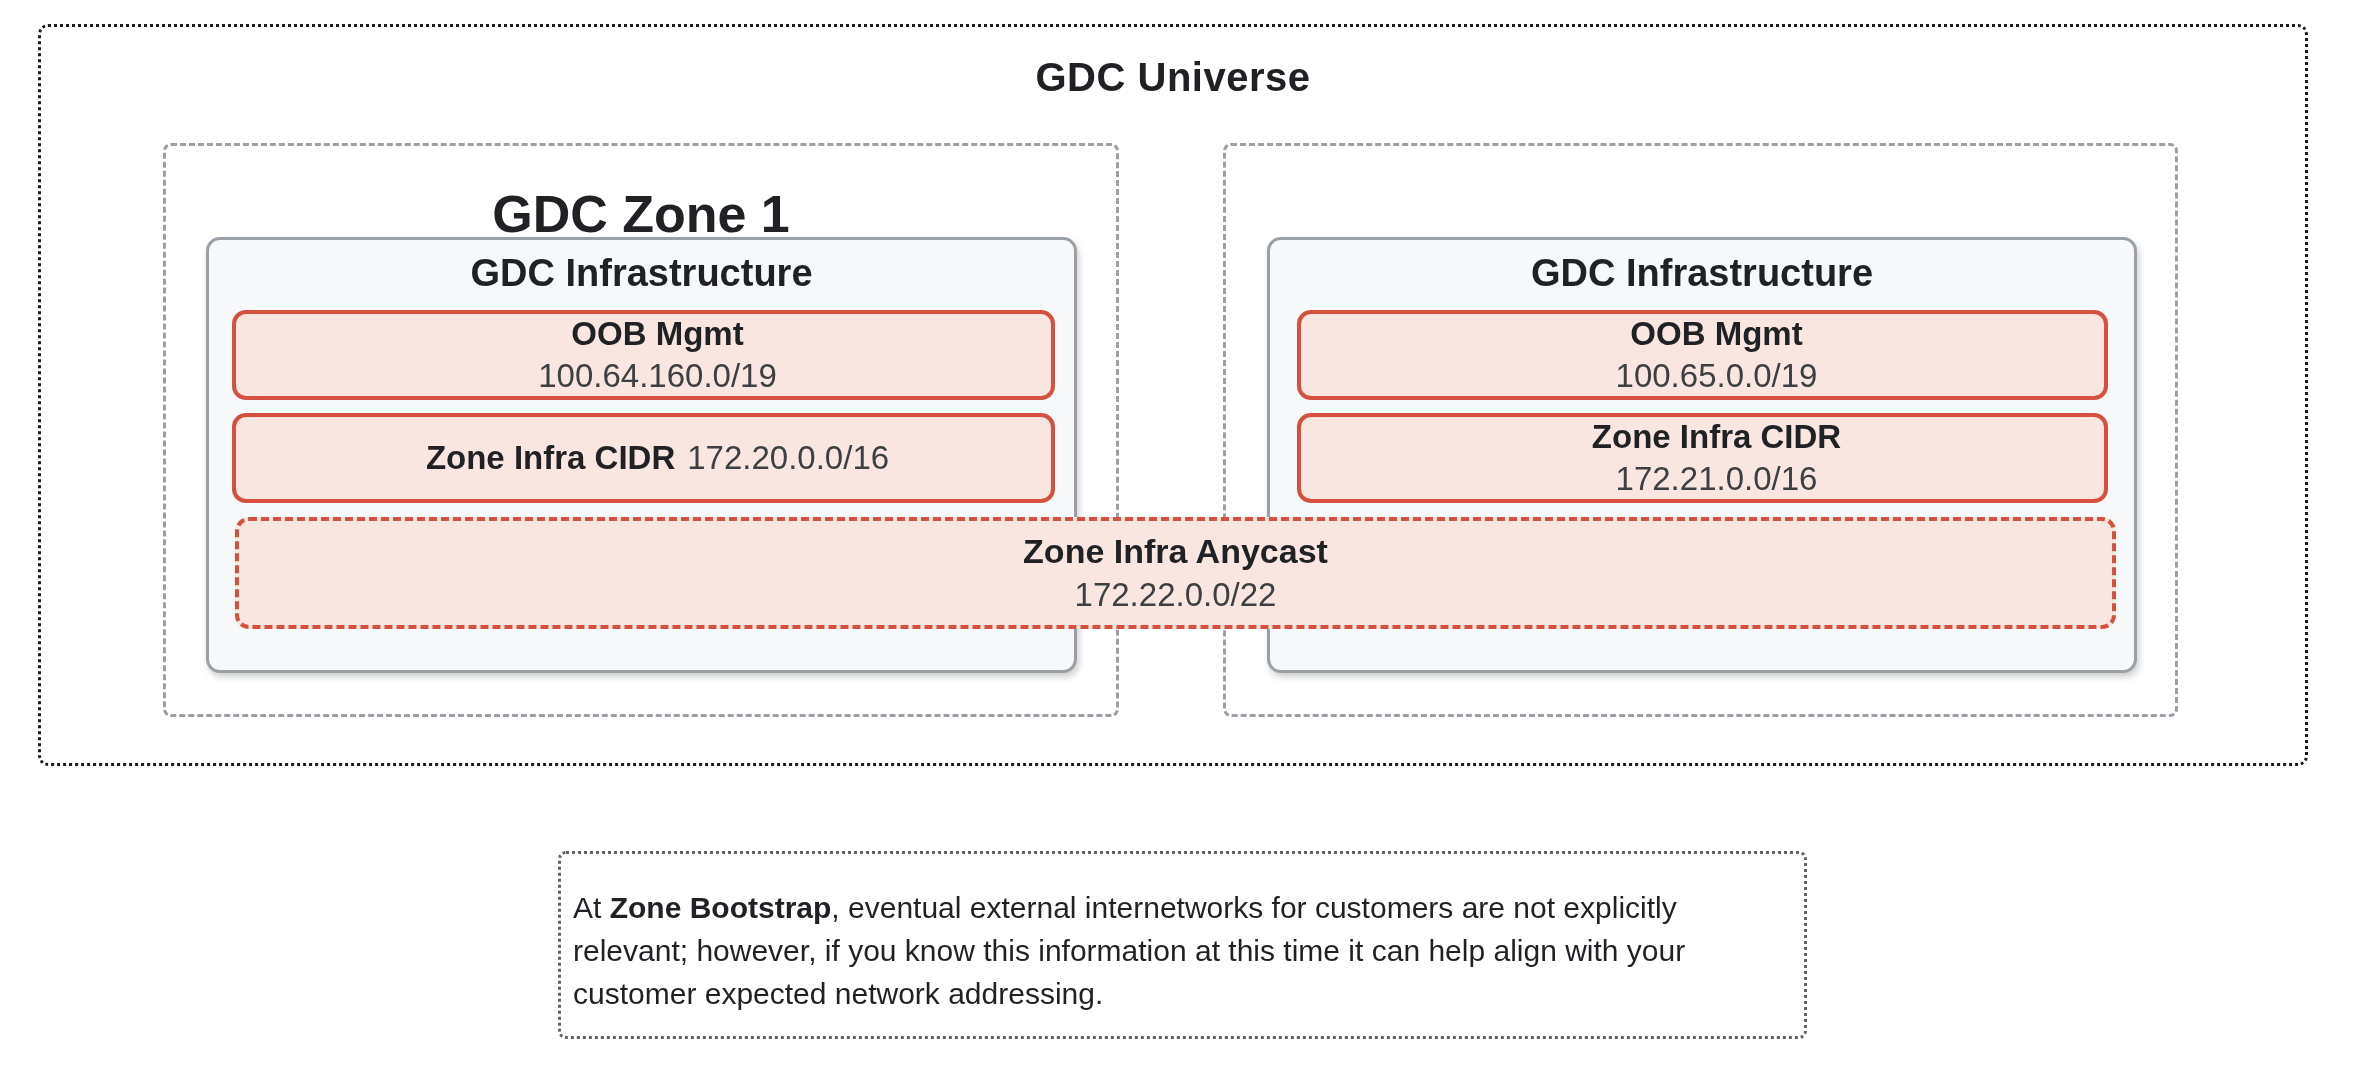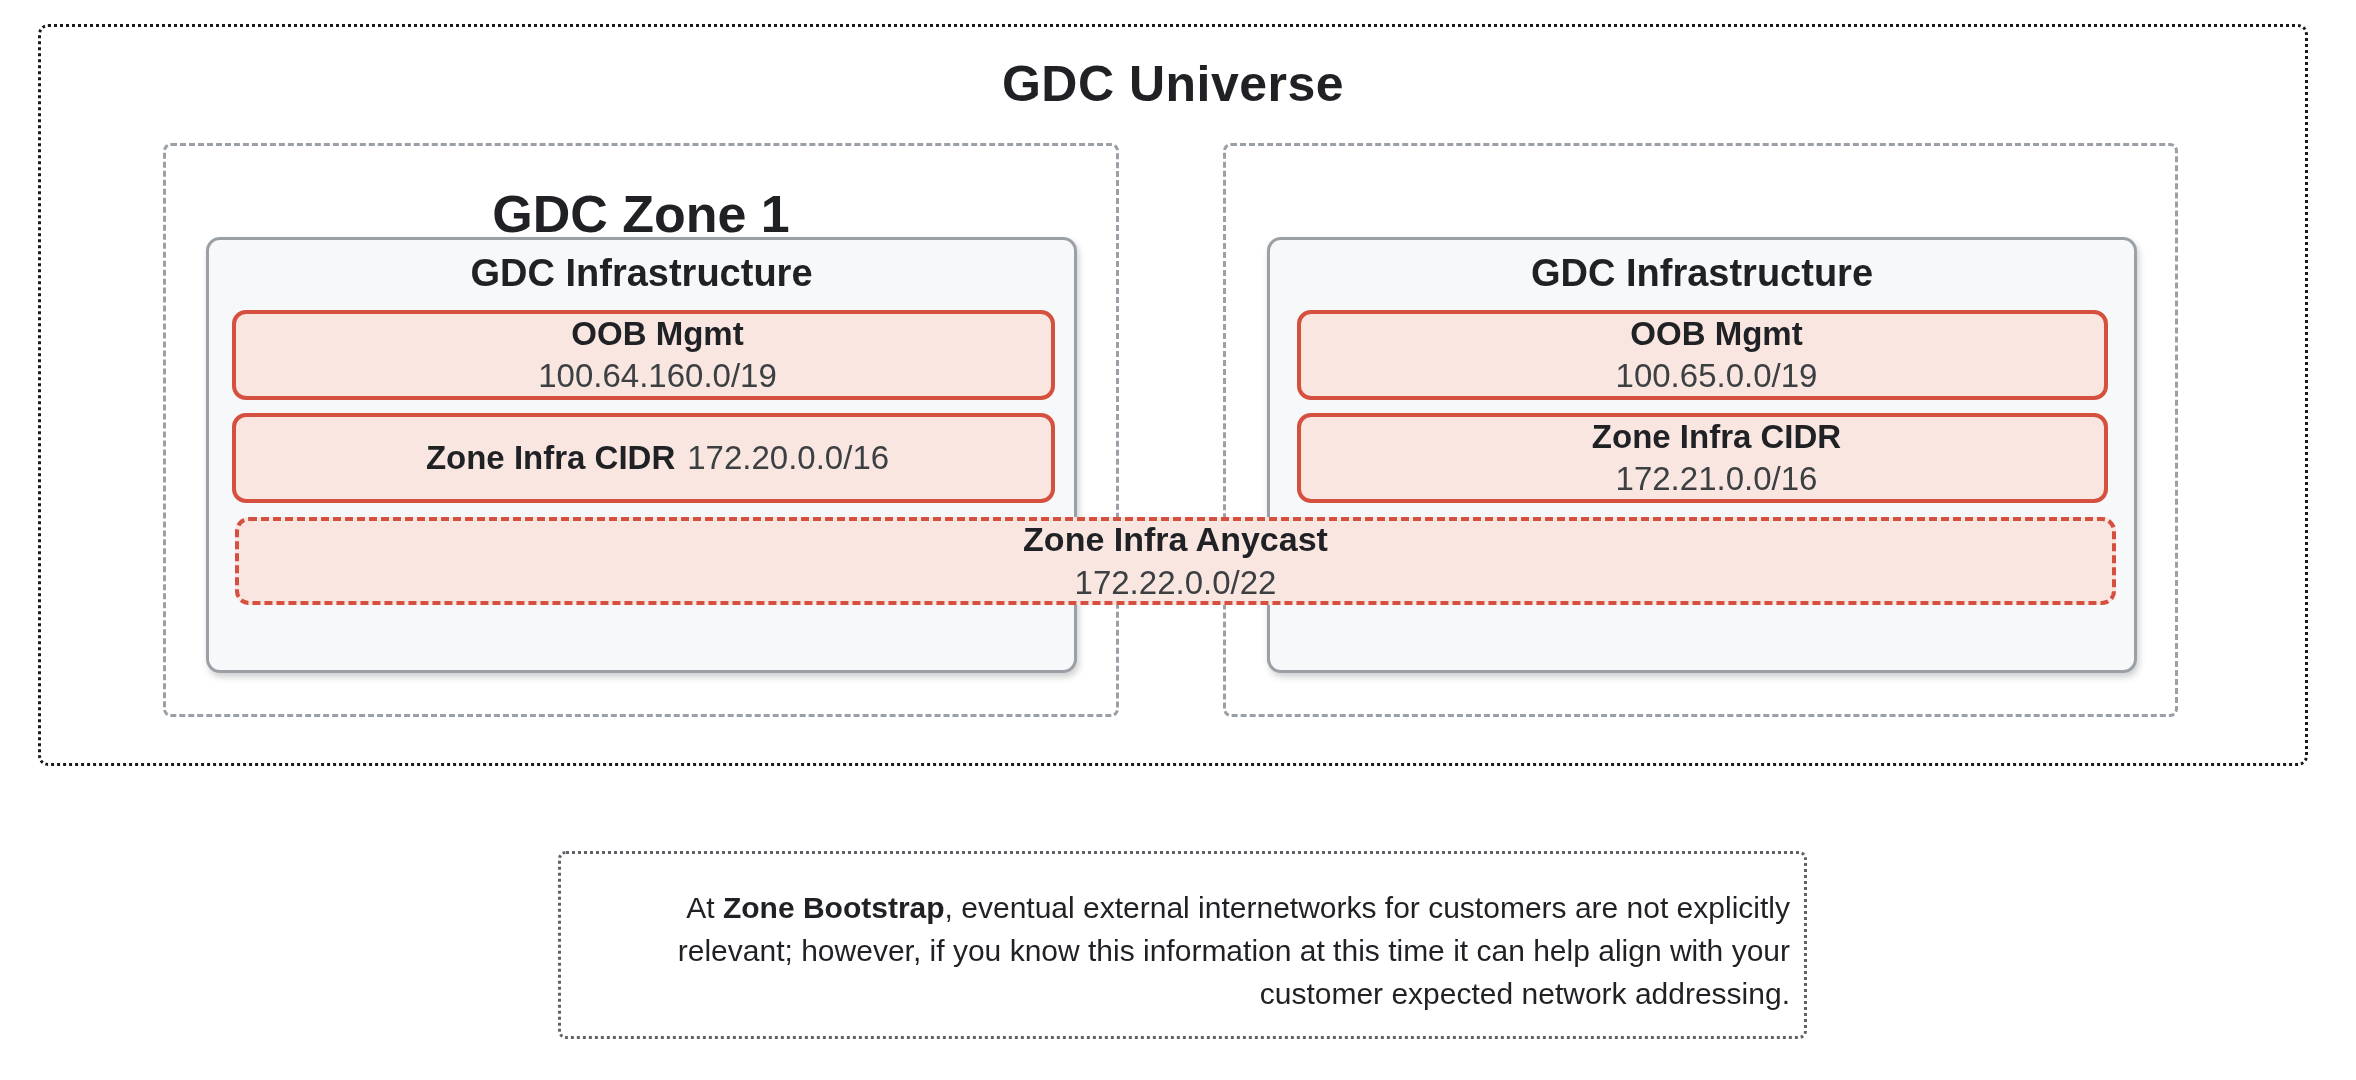--- a/index.html
+++ b/index.html
@@ -30,21 +30,21 @@
     position: absolute;
     left: 38px; top: 24px;
     width: 2270px; height: 742px;
     border: 3px dotted var(--universe_border);
     border-radius: 10px;
   }
   .universe-title {
     position: absolute;
     left: 0; top: 28px; width: 100%;
     text-align: center;
-    font-size: 50px;
+    font-size: 40px;
     font-weight: bold;
     letter-spacing: 0.5px;
     color: var(--text_dark);
   }
   .zone {
     position: absolute;
     top: 116px;
     height: 574px;
     border: 3px dashed var(--gray_border);
     border-radius: 8px;
@@ -95,21 +95,21 @@
   .netbox .lbl { font-weight: bold; color: var(--text_dark); }
   .netbox .val { font-weight: normal; color: var(--text_value); }
   .netbox.oob  { top: 70px; height: 90px; }
   .netbox.cidr { top: 173px; height: 90px; }
   .zone-1 .netbox { left: 23px; width: 823px; }
   .zone-2 .netbox { left: 27px; width: 811px; }
   .netbox.single-line { flex-direction: row; gap: 12px; }
   .anycast {
     position: absolute;
     left: 194px; top: 490px;
-    width: 1881px; height: 88px;
+    width: 1881px; height: 112px;
     background: var(--pink_fill);
     border: 4px dashed var(--accent_red);
     border-radius: 14px;
     display: flex;
     flex-direction: column;
     align-items: center;
     justify-content: center;
     line-height: 43px;
     z-index: 5;
   }
@@ -119,21 +119,20 @@
     position: absolute;
     left: 558px; top: 851px;
     width: 1249px; height: 188px;
     border: 3px dotted var(--note_border);
     border-radius: 8px;
     padding: 32px 14px 0 12px;
     font-size: 30px;
     line-height: 43px;
     color: var(--text_dark);
     background: var(--page_bg);
-    text-align: right;
   }
   .note b { font-weight: bold; }
 </style>
 </head>
 <body>
 
 <div class="canvas">
 
   <div class="universe">
     <div class="universe-title">GDC Universe</div>

